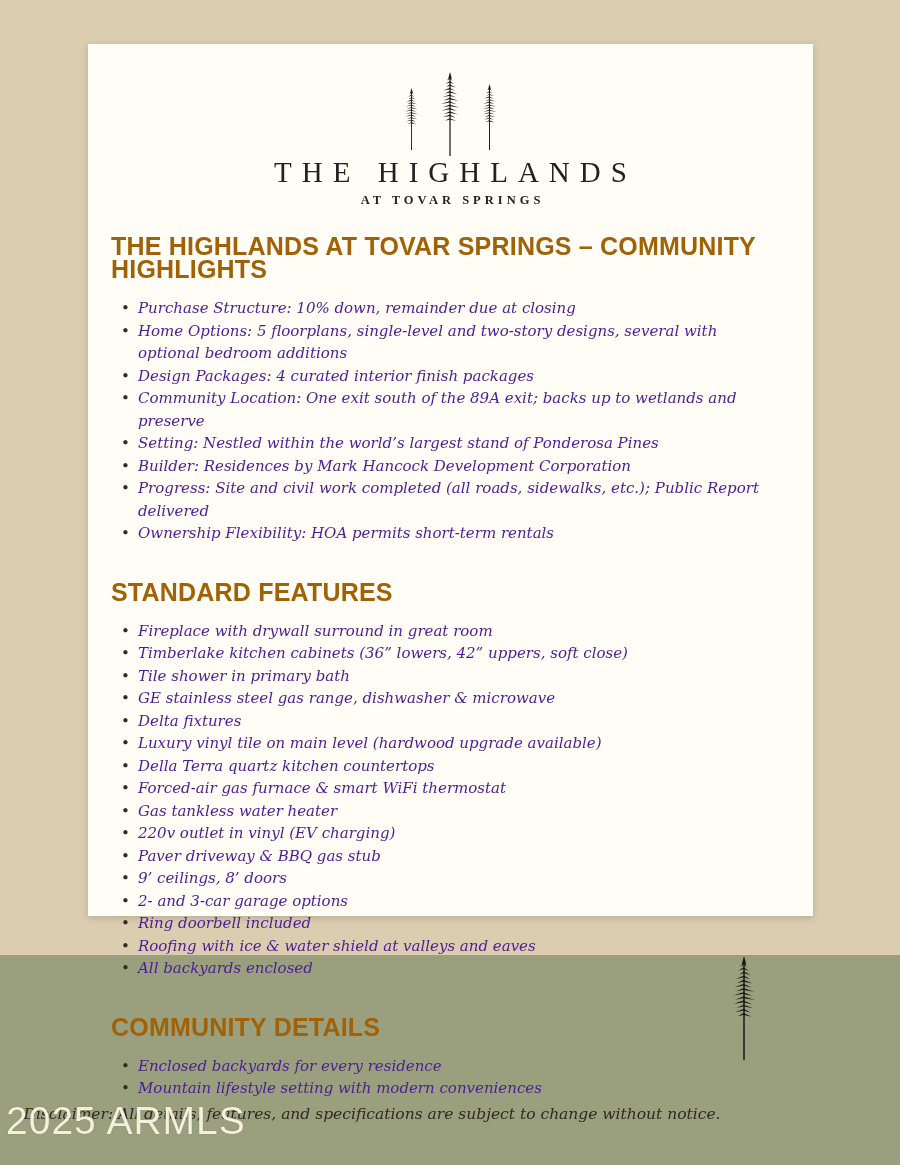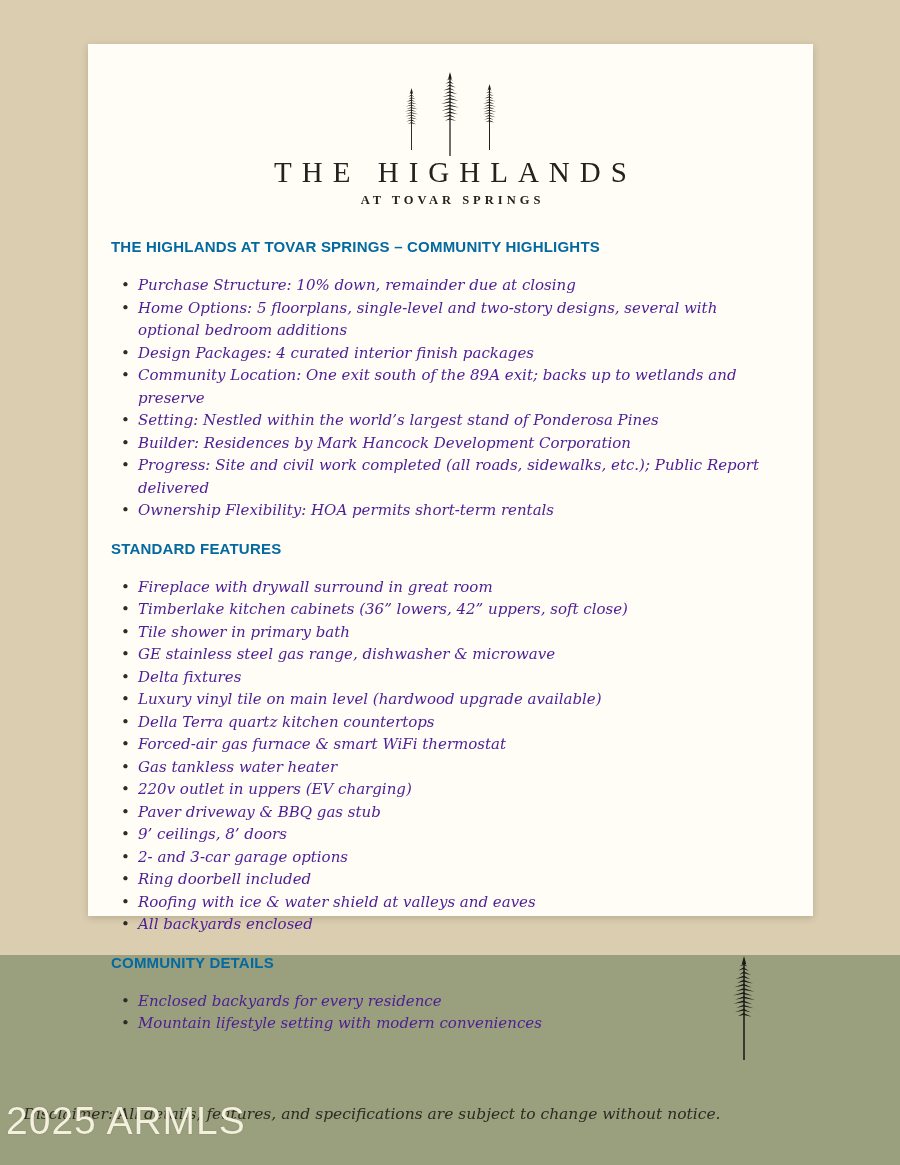--- a/index.html
+++ b/index.html
@@ -25,24 +25,24 @@
     color:#23221f; letter-spacing:10px; margin:0 0 0 10px; line-height:32px;
   }
   .logo-subtitle {
     font-family:"Liberation Serif", serif; font-size:12.5px; font-weight:700;
     color:#23221f; letter-spacing:4px; margin:4px 0 0 4px; line-height:16px;
   }
 
   
   h1, h2 {
     font-family:"Liberation Sans", sans-serif; font-weight:800;
-    font-size:15px; color:#0369a1; letter-spacing:.2px; line-height:23px;
+    font-size:25px; color:#a16207; letter-spacing:.2px; line-height:23px;
   }
   h1 { margin-top:27px; }
-  h2 { margin-top:15px; }
+  h2 { margin-top:36px; }
 
   
   ul { list-style:none; margin:16px 0 0 0; padding:0; }
   li {
     position:relative; padding-left:27px;
     font-style:italic; font-size:15px; color:#4c1d95; line-height:22.5px;
   }
   li::before { content:"\2022"; position:absolute; left:10px; top:0; font-style:normal; font-size:15px; color:#2d2b26; }
 
   
@@ -136,21 +136,21 @@
   <ul>
     <li>Fireplace with drywall surround in great room</li>
     <li>Timberlake kitchen cabinets (36” lowers, 42” uppers, soft close)</li>
     <li>Tile shower in primary bath</li>
     <li>GE stainless steel gas range, dishwasher &amp; microwave</li>
     <li>Delta fixtures</li>
     <li>Luxury vinyl tile on main level (hardwood upgrade available)</li>
     <li>Della Terra quartz kitchen countertops</li>
     <li>Forced-air gas furnace &amp; smart WiFi thermostat</li>
     <li>Gas tankless water heater</li>
-    <li>220v outlet in uppers (EV charging)</li>
+    <li>220v outlet in vinyl (EV charging)</li>
     <li>Paver driveway &amp; BBQ gas stub</li>
     <li>9’ ceilings, 8’ doors</li>
     <li>2- and 3-car garage options</li>
     <li>Ring doorbell included</li>
     <li>Roofing with ice &amp; water shield at valleys and eaves</li>
     <li>All backyards enclosed</li>
   </ul>
 
   <h2>COMMUNITY DETAILS</h2>
   <ul>

